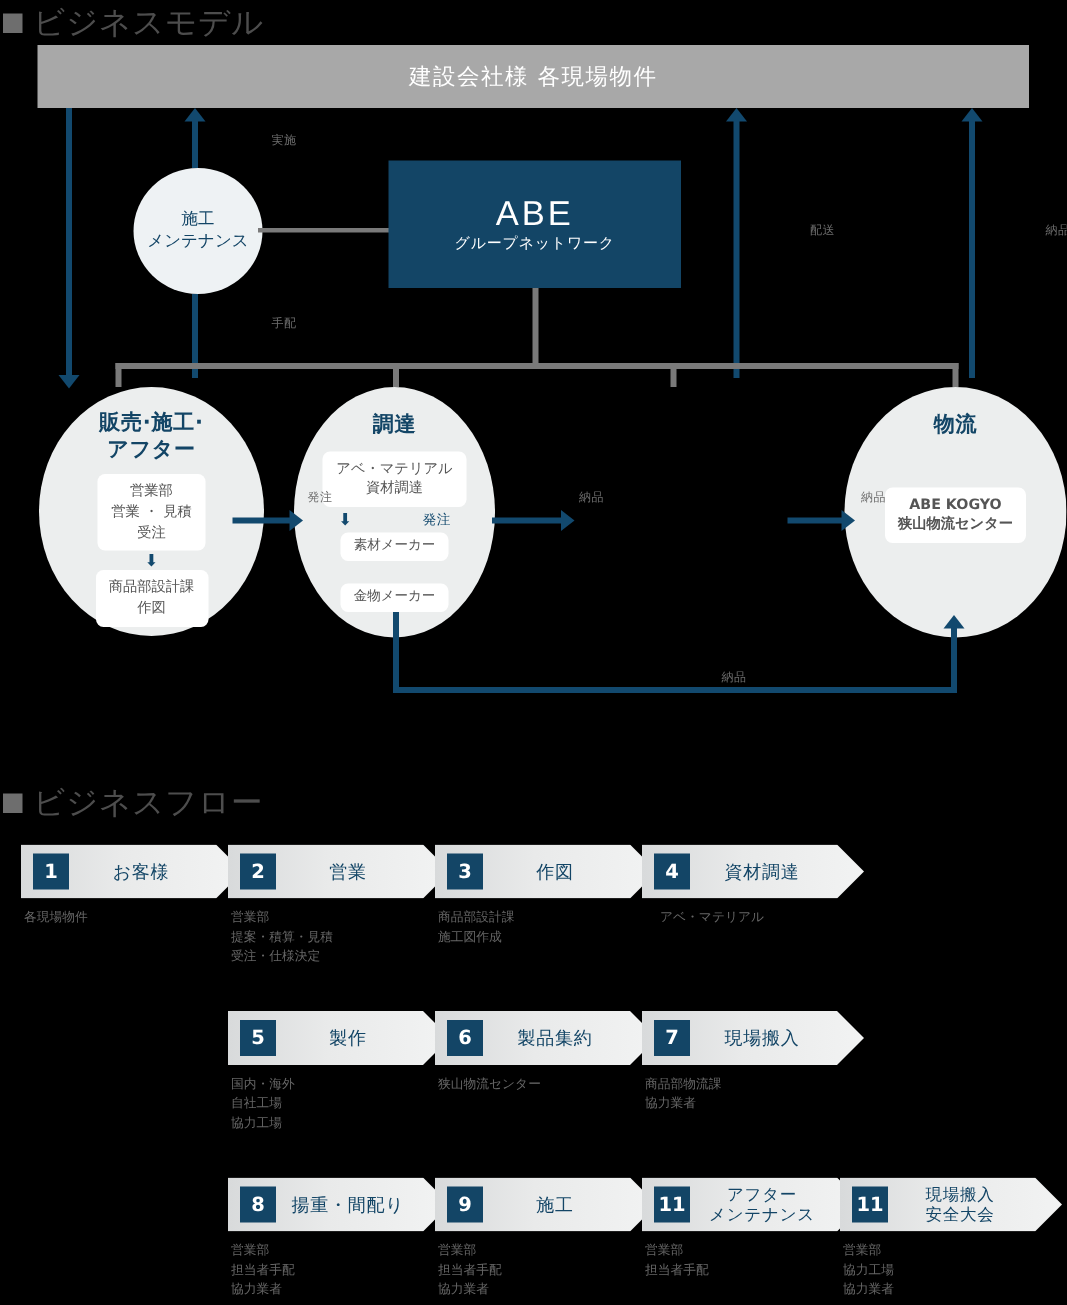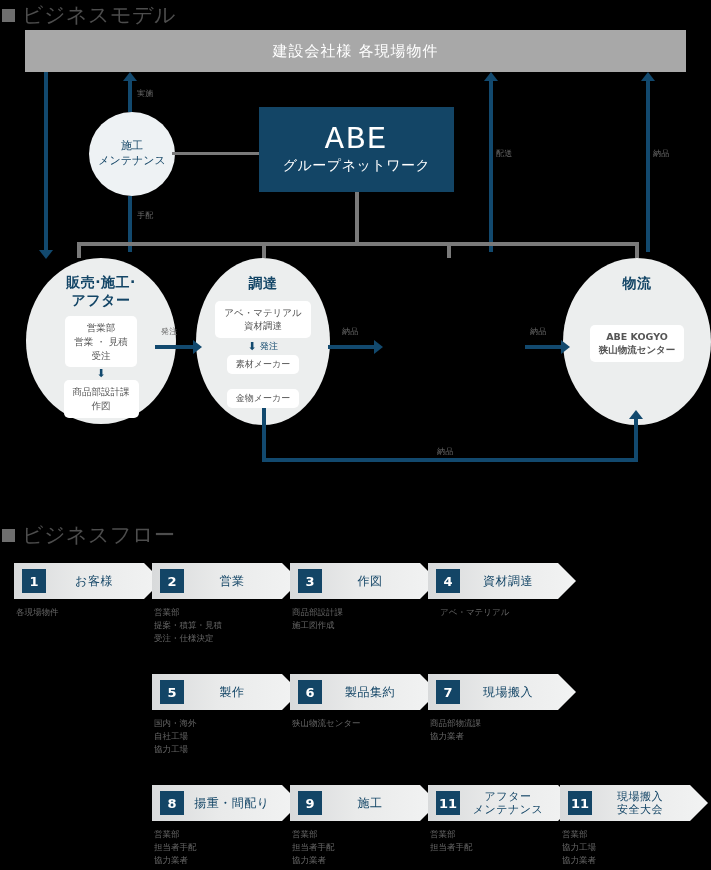--- a/index.html
+++ b/index.html
@@ -44,34 +44,35 @@
   }
   .arrow-right{
     position:absolute;width:0;height:0;
     border-top:7px solid transparent;border-bottom:7px solid transparent;
     border-left:9px solid #12496e;
   }
 
   .edge-label{
     position:absolute;font-size:8px;color:#6d6d6d;white-space:nowrap;
     letter-spacing:.3px;
+    margin-left:44px;
   }
   .edge-label.blue{color:#12496e;font-size:9px;}
 
   
   .abe-box{
     position:absolute;left:259px;top:107px;width:195px;height:85px;
     background:#134566;color:#fff;
     display:flex;flex-direction:column;align-items:center;justify-content:center;
   }
   .abe-logo{
-    font-family:Liberation Mono, monospace;
-    font-size:32px;letter-spacing:2px;line-height:1;margin-bottom:1px;
-  }
-  .abe-sub{font-size:14px;letter-spacing:.5px;}
+    font-family:Liberation Sans, sans-serif;
+    font-size:23px;letter-spacing:2px;line-height:1;margin-bottom:1px;
+  }
+  .abe-sub{font-size:10px;letter-spacing:.5px;}
 
   
   .ellipse{
     position:absolute;left:89px;top:112px;width:86px;height:84px;
     border-radius:50%;background:#eef2f4;
     display:flex;flex-direction:column;align-items:center;justify-content:center;
     color:#134566;font-size:11px;line-height:1.35;text-align:center;
   }
 
   

